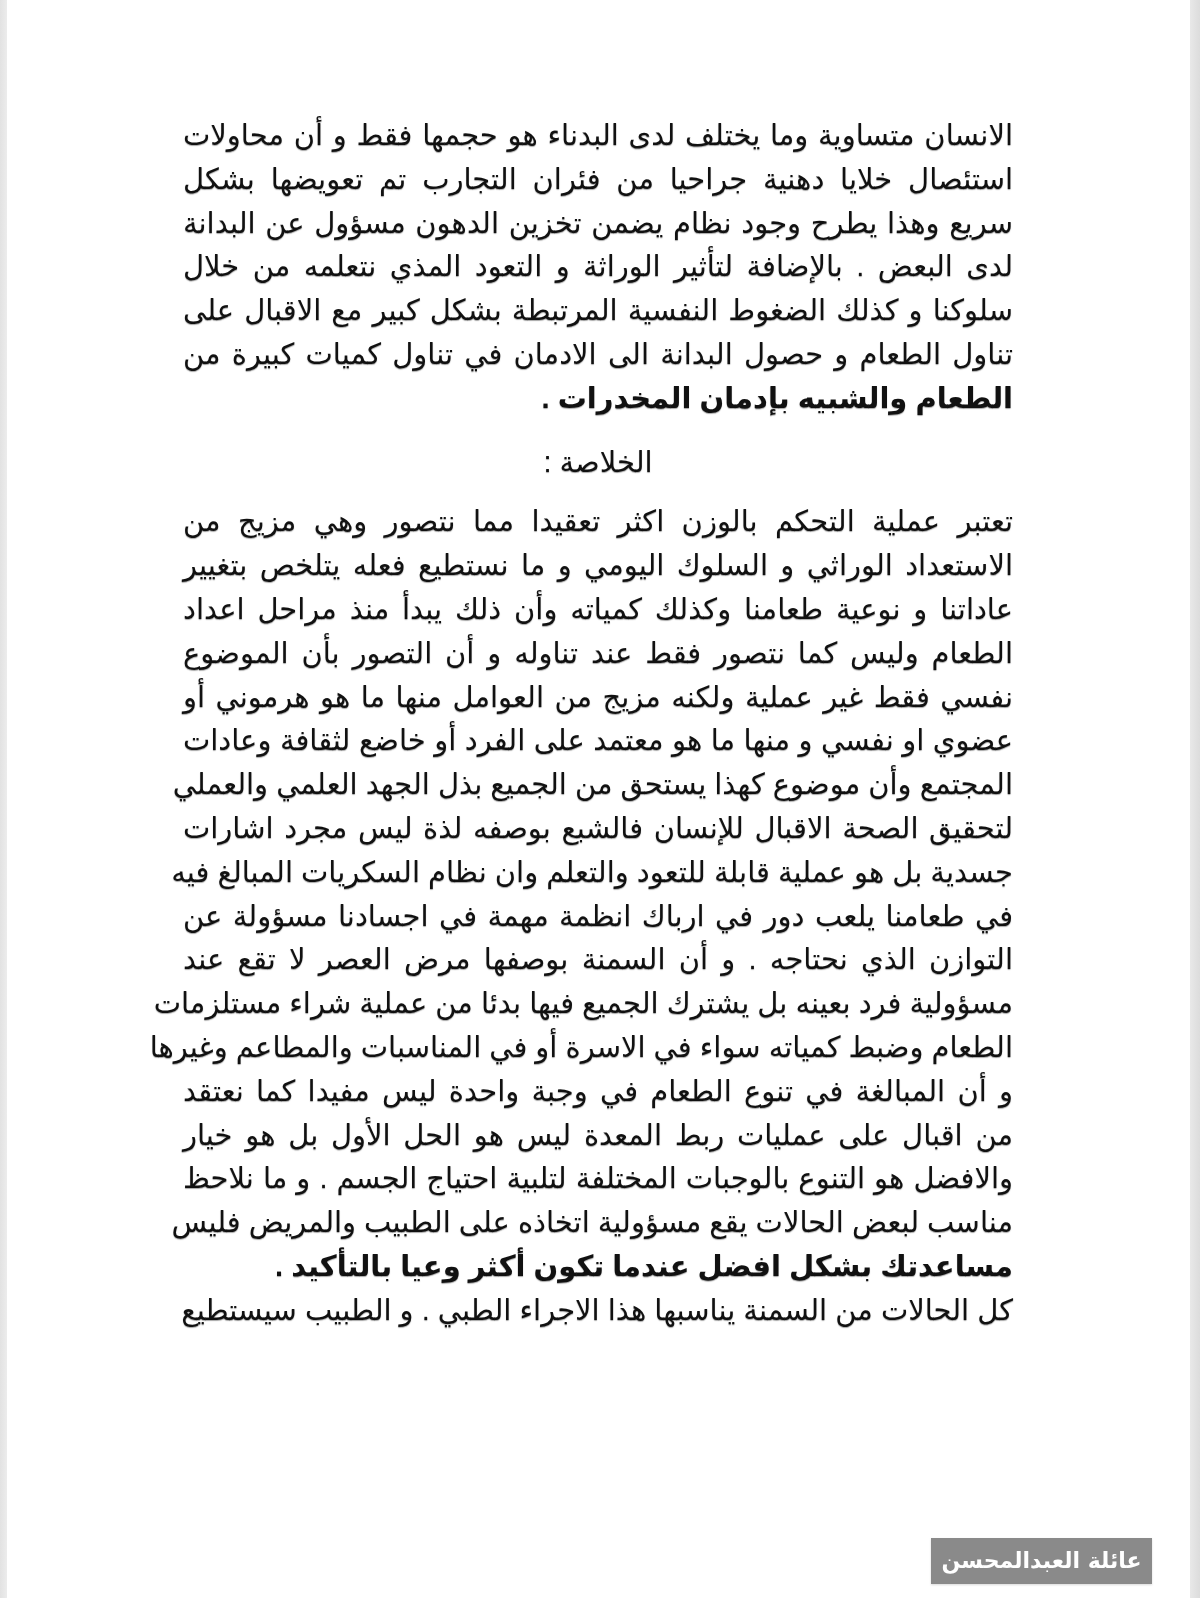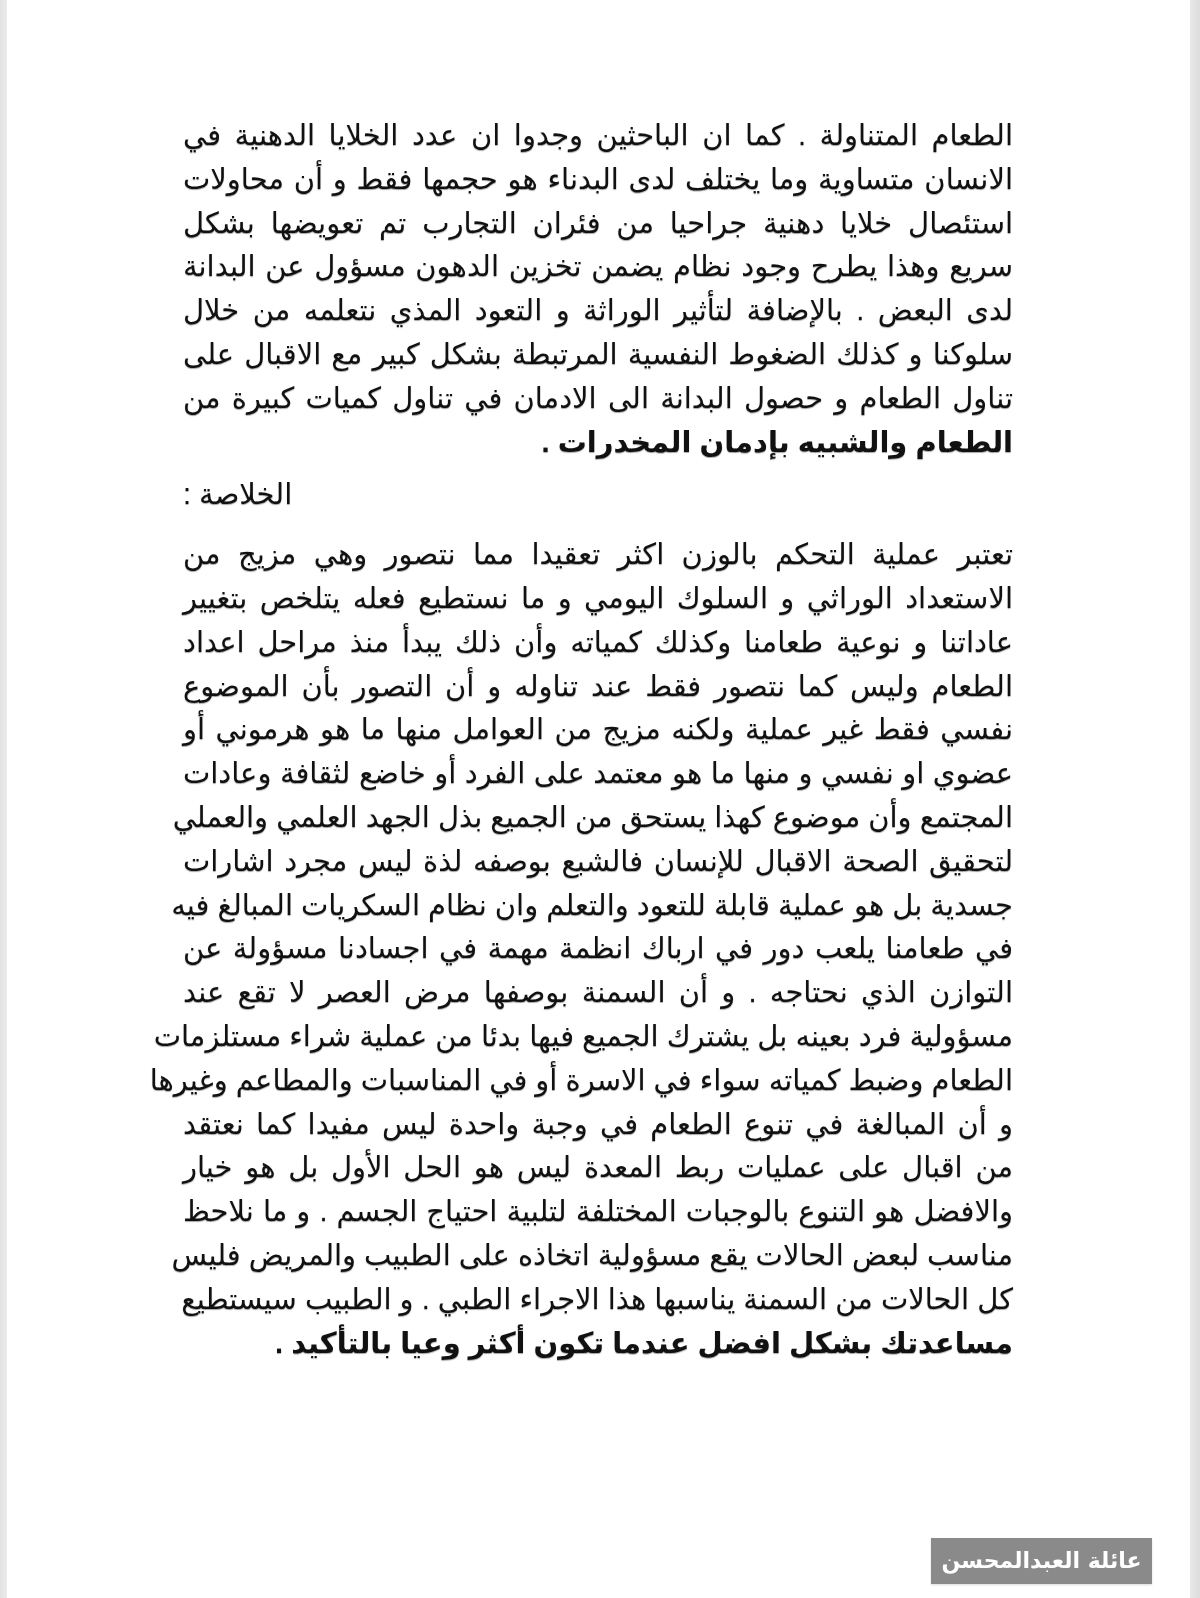--- a/index.html
+++ b/index.html
@@ -51,23 +51,23 @@
       text-align-last: justify;
     }
     .line.last {
       text-align-last: right;
       font-weight: bold;
     }
     .heading {
       display: block;
       height: 43.8px;
       line-height: 43.8px;
-      margin-top: 9px;
+      margin-top: 20px;
       margin-bottom: 16px;
-      text-align: left;
+      text-align: center;
     }
     .watermark {
       position: absolute;
       left: 931px;
       top: 1538px;
       width: 221px;
       height: 46px;
       border-radius: 0;
       background: #8a8a8a;
       color: #ffffff;
@@ -82,21 +82,20 @@
   </style>
 </head>
 <body>
 
 <div class="edge-left"></div>
 <div class="page"></div>
 <div class="edge-right"></div>
 
 <div class="doc">
   <div>
-    <span class="line">الطعام المتناولة . كما ان الباحثين وجدوا ان عدد الخلايا الدهنية في</span>
     <span class="line">الانسان متساوية وما يختلف لدى البدناء هو حجمها فقط و أن محاولات</span>
     <span class="line">استئصال خلايا دهنية جراحيا من فئران التجارب تم تعويضها بشكل</span>
     <span class="line">سريع وهذا يطرح وجود نظام يضمن تخزين الدهون مسؤول عن البدانة</span>
     <span class="line">لدى البعض . بالإضافة لتأثير الوراثة و التعود المذي نتعلمه من خلال</span>
     <span class="line">سلوكنا و كذلك الضغوط النفسية المرتبطة بشكل كبير مع الاقبال على</span>
     <span class="line">تناول الطعام و حصول البدانة الى الادمان في تناول كميات كبيرة من</span>
     <span class="line last">الطعام والشبيه بإدمان المخدرات .</span>
   </div>
 
   <span class="heading">الخلاصة :</span>
@@ -112,18 +111,18 @@
     <span class="line">لتحقيق الصحة الاقبال للإنسان فالشبع بوصفه لذة ليس مجرد اشارات</span>
     <span class="line">جسدية بل هو عملية قابلة للتعود والتعلم وان نظام السكريات المبالغ فيه</span>
     <span class="line">في طعامنا يلعب دور في ارباك انظمة مهمة في اجسادنا مسؤولة عن</span>
     <span class="line">التوازن الذي نحتاجه . و أن السمنة بوصفها مرض العصر لا تقع عند</span>
     <span class="line">مسؤولية فرد بعينه بل يشترك الجميع فيها بدئا من عملية شراء مستلزمات</span>
     <span class="line">الطعام وضبط كمياته سواء في الاسرة أو في المناسبات والمطاعم وغيرها</span>
     <span class="line">و أن المبالغة في تنوع الطعام في وجبة واحدة ليس مفيدا كما نعتقد</span>
     <span class="line">من اقبال على عمليات ربط المعدة ليس هو الحل الأول بل هو خيار</span>
     <span class="line">والافضل هو التنوع بالوجبات المختلفة لتلبية احتياج الجسم . و ما نلاحظ</span>
     <span class="line">مناسب لبعض الحالات يقع مسؤولية اتخاذه على الطبيب والمريض فليس</span>
+    <span class="line last">مساعدتك بشكل افضل عندما تكون أكثر وعيا بالتأكيد .</span>
     <span class="line">كل الحالات من السمنة يناسبها هذا الاجراء الطبي . و الطبيب سيستطيع</span>
-    <span class="line last">مساعدتك بشكل افضل عندما تكون أكثر وعيا بالتأكيد .</span>
   </div>
 </div>
 
 <div class="watermark" style="background: rgb(138, 138, 138); color: rgb(255, 255, 255);">عائلة العبدالمحسن</div>
 
 </body></html>

